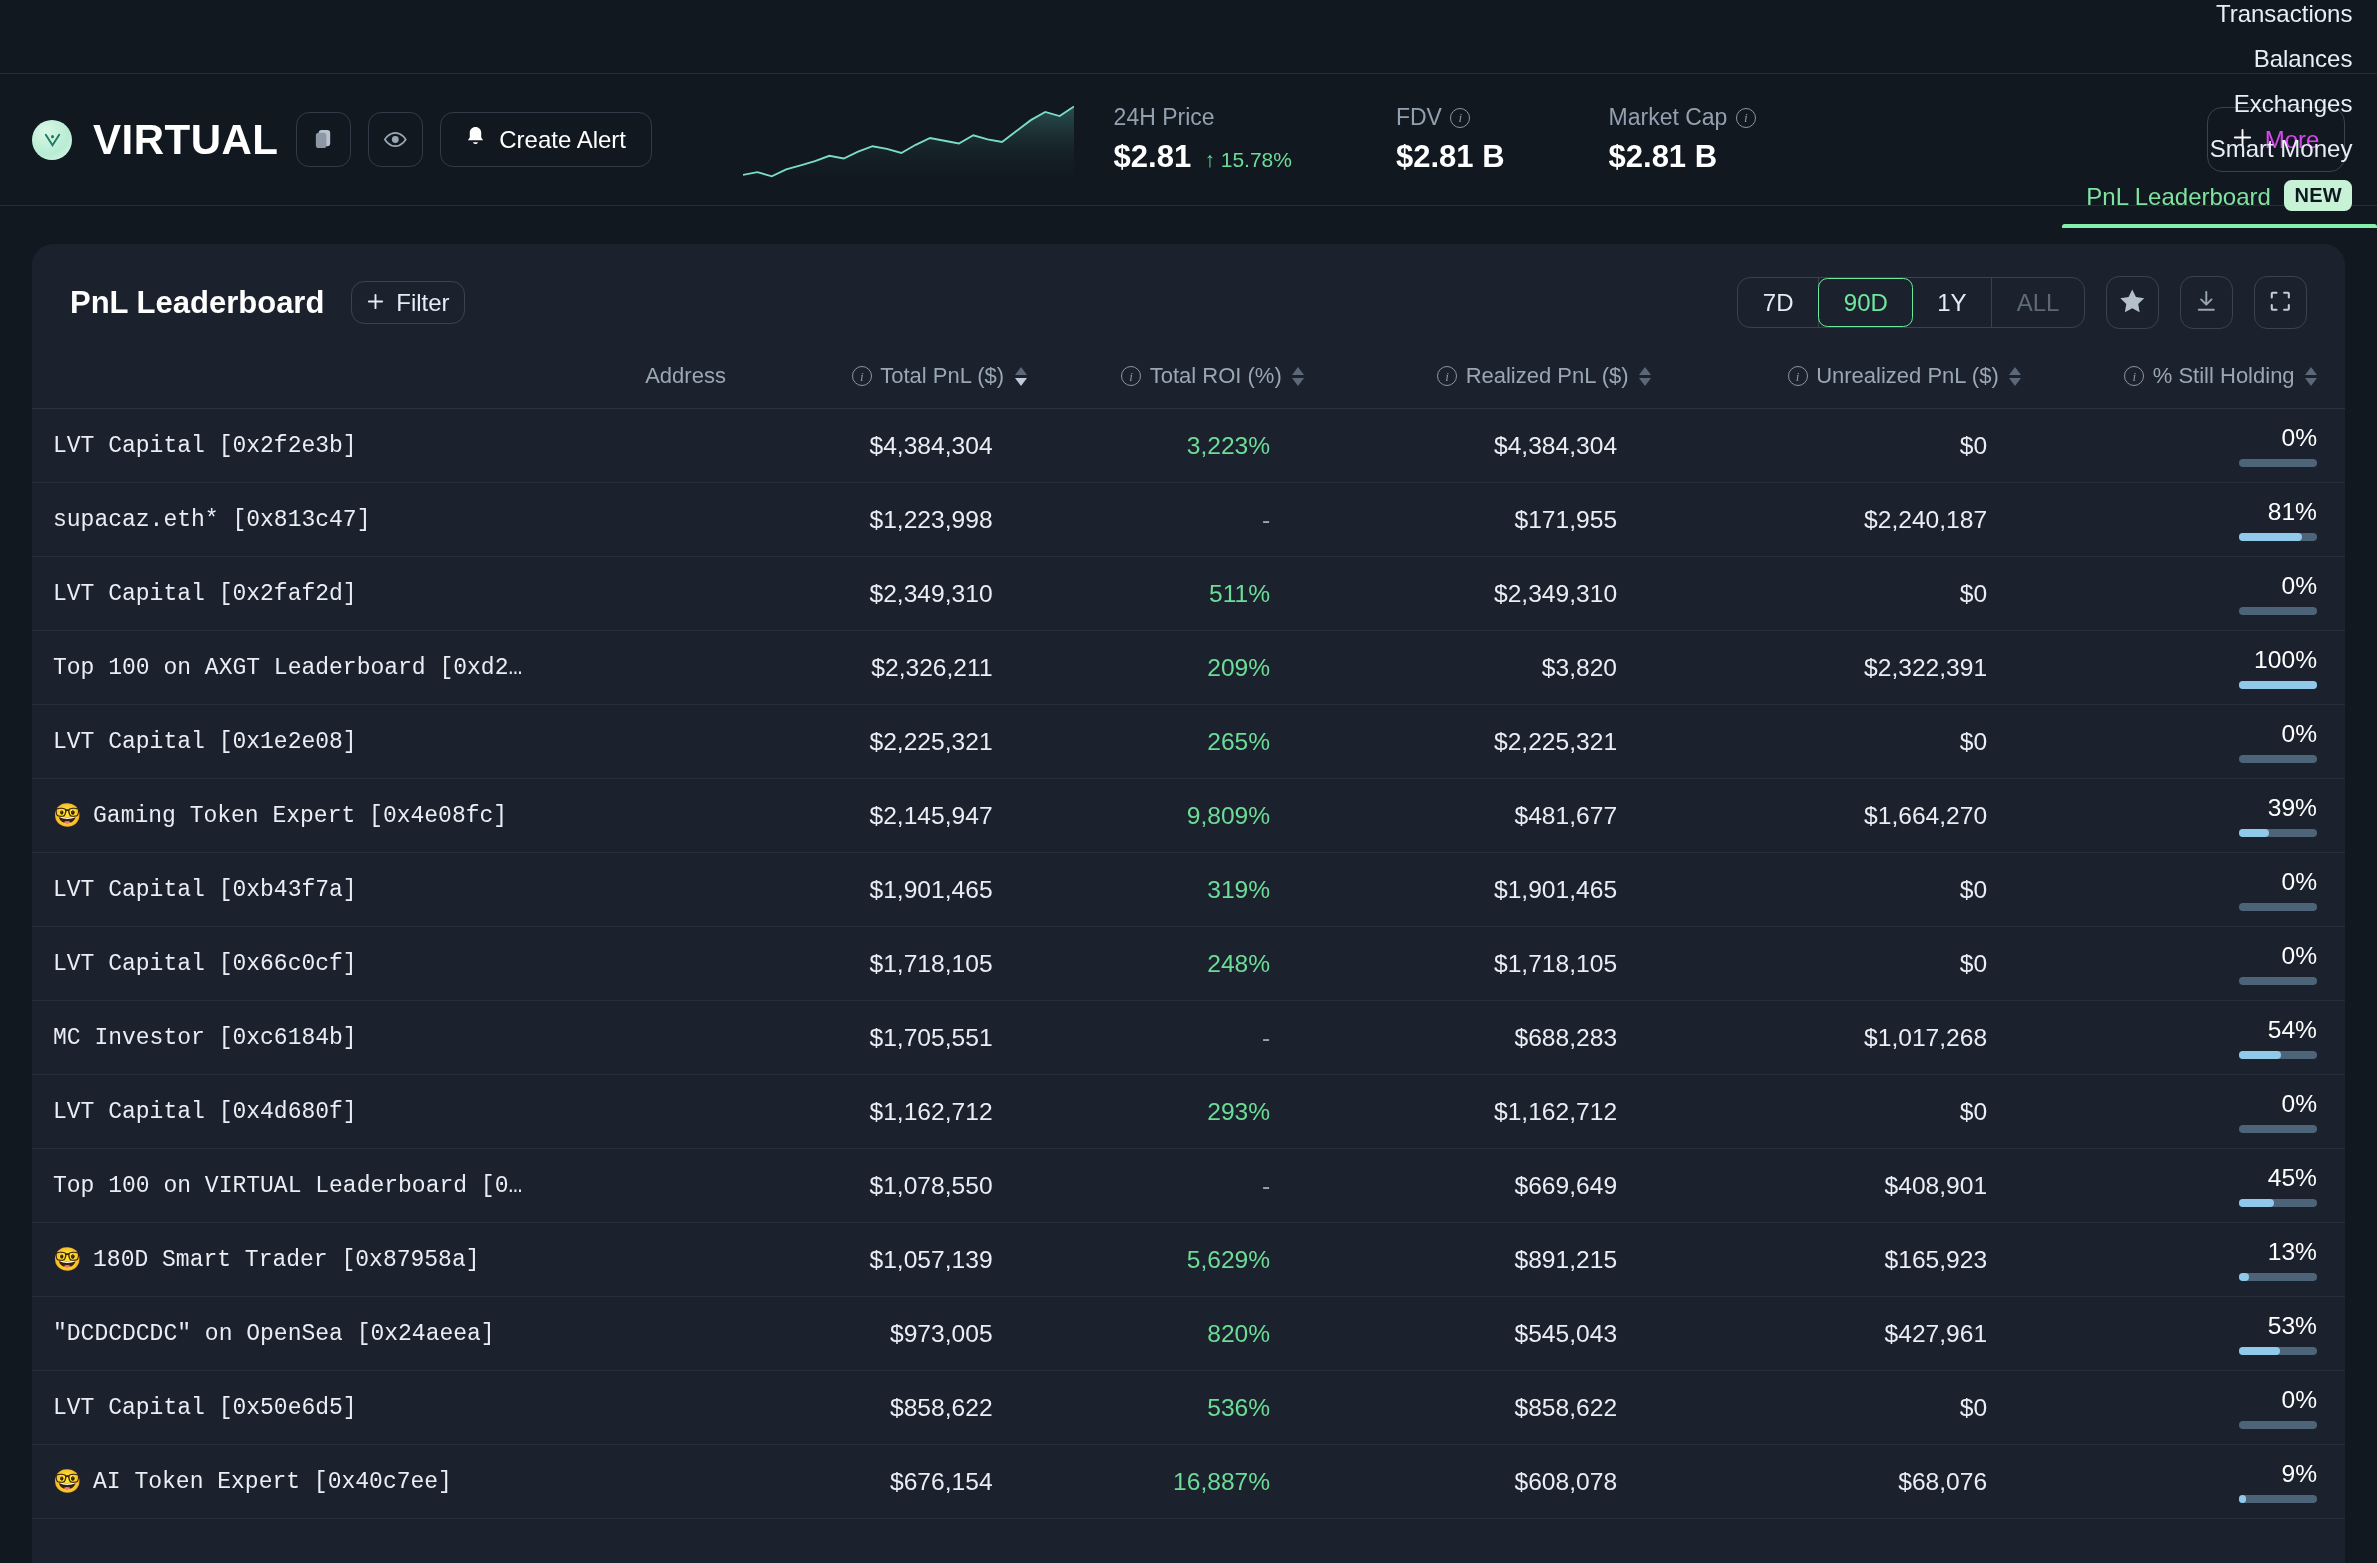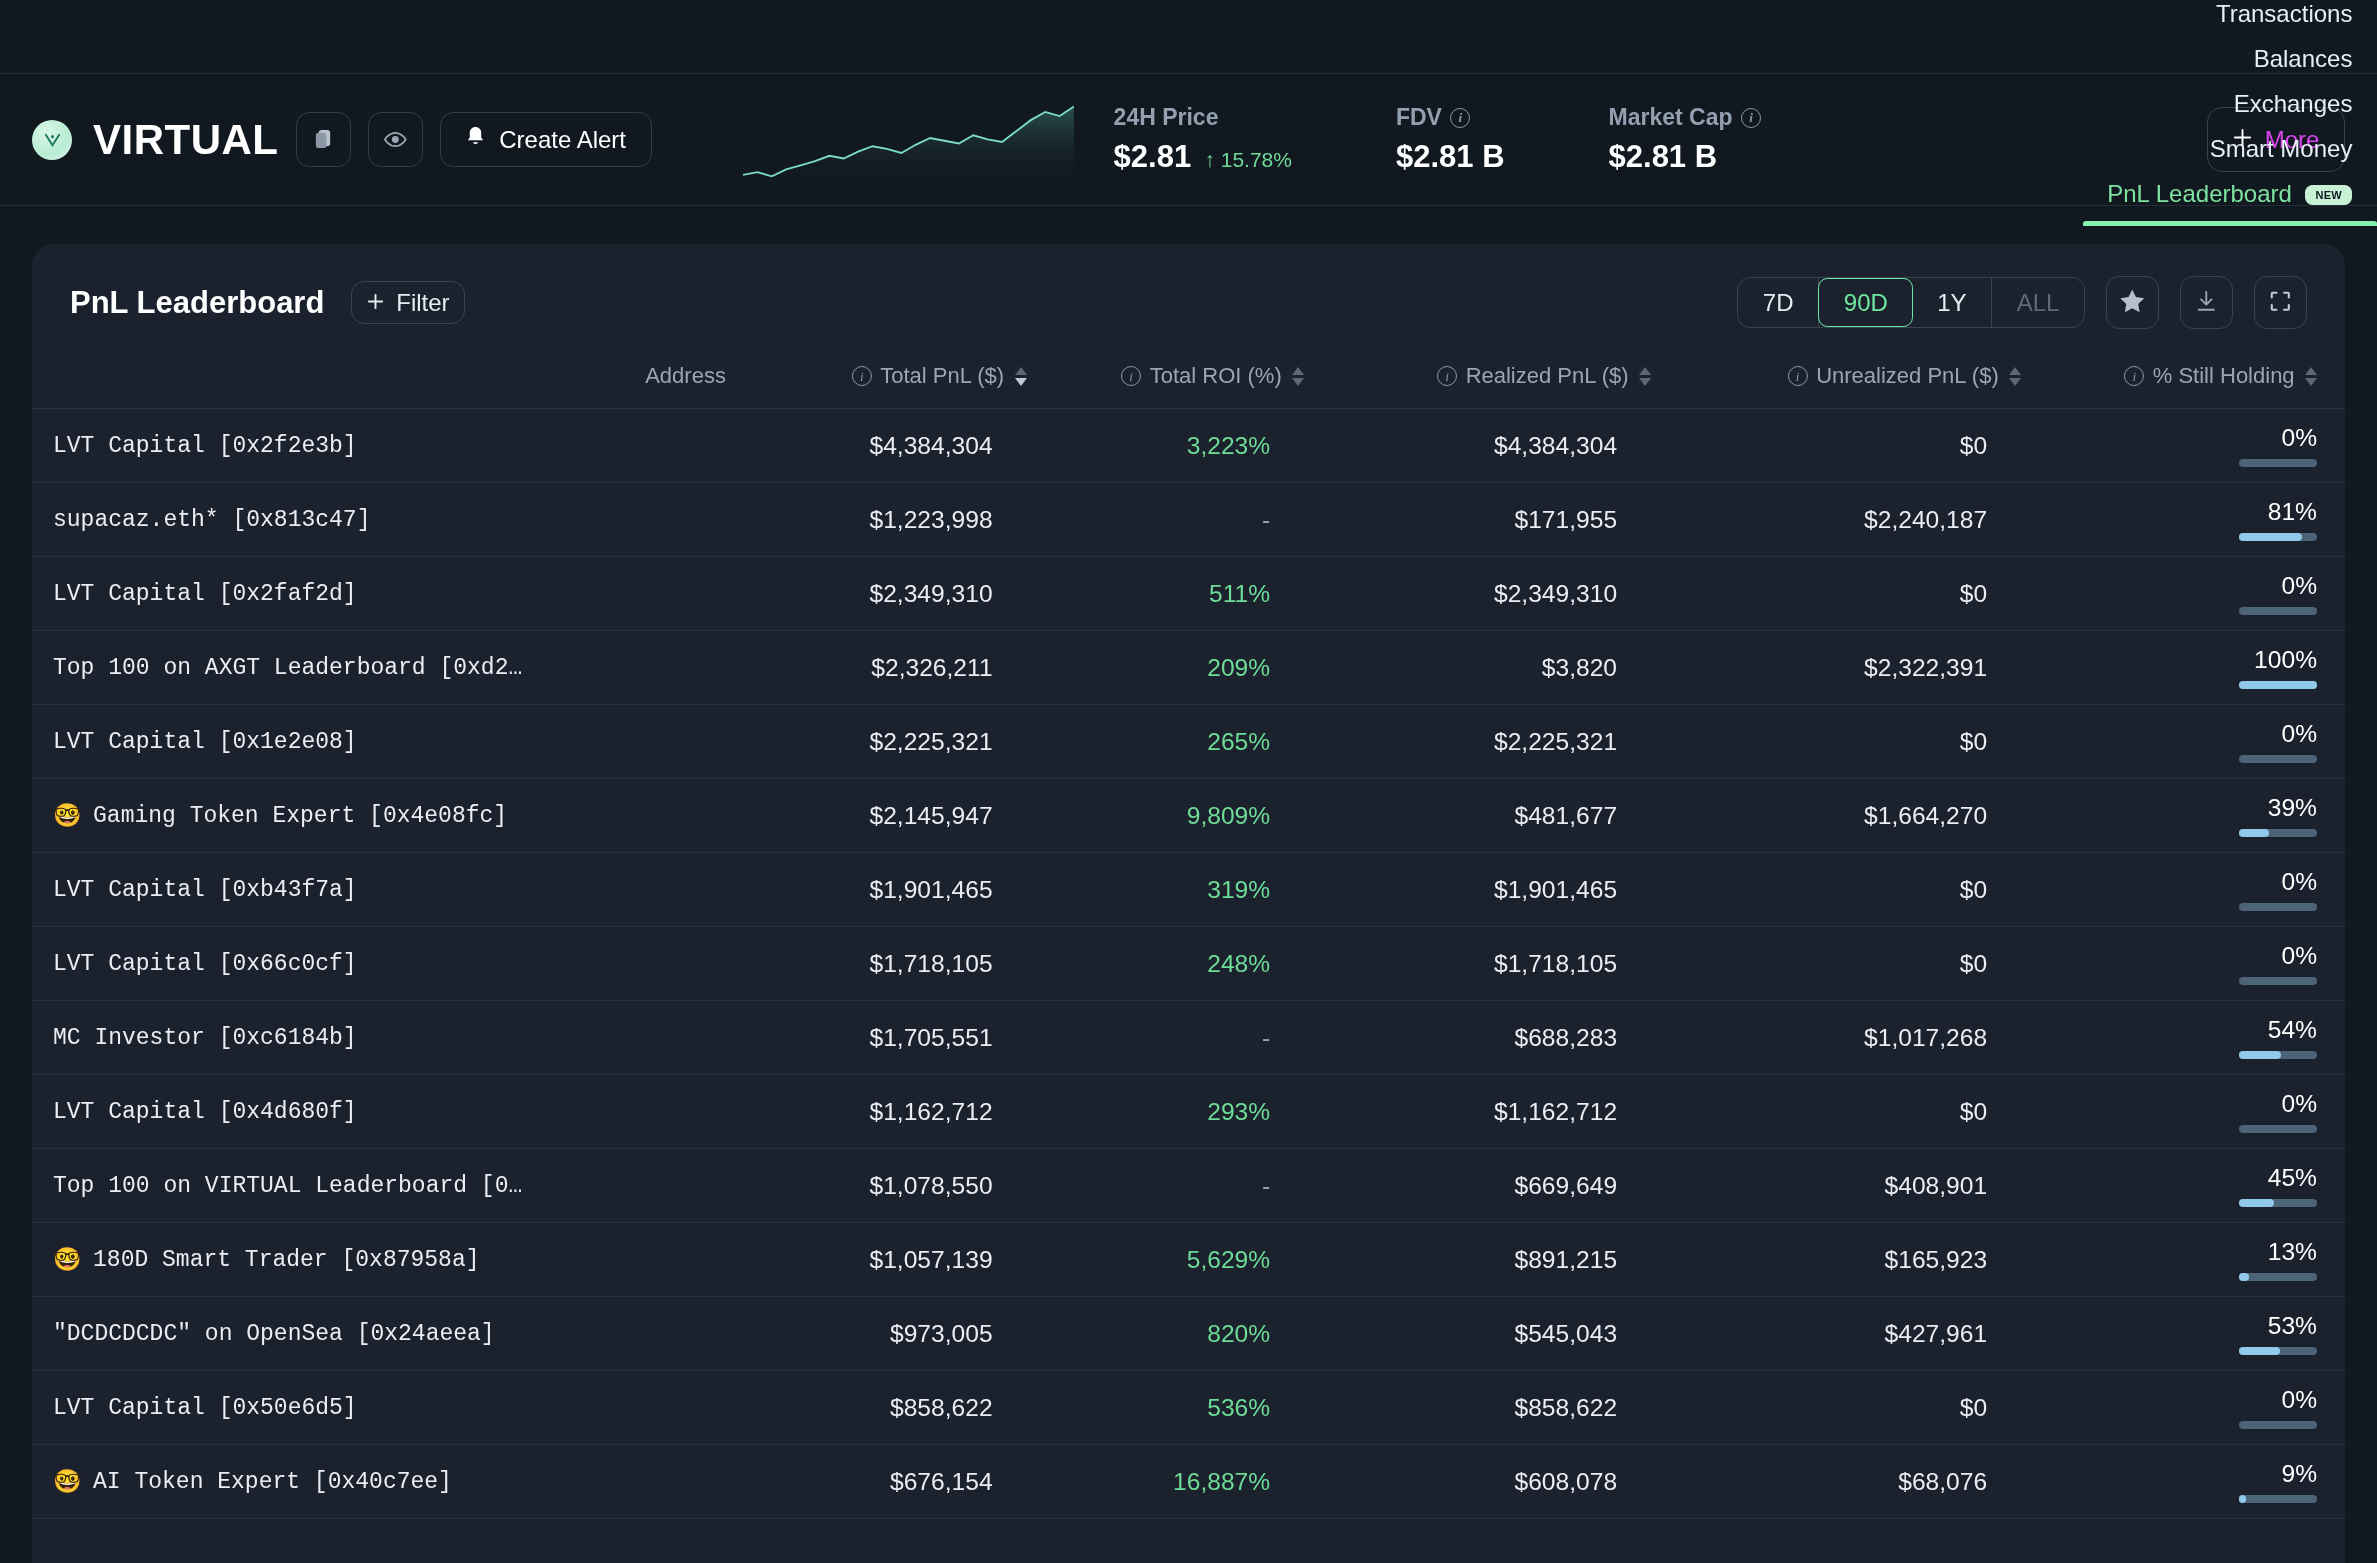--- a/index.html
+++ b/index.html
@@ -35,21 +35,21 @@
     position: absolute;
     left: 0; right: 0; bottom: -0.9px;
     height: 4.7px;
     background: #86efac;
     border-radius: 2.8px 2.8px 0 0;
   }
   .badge-new {
     display: inline-block;
     background: #c7f2d5;
     color: #0f1720;
-    font-size: 11px;
+    font-size: 20px;
     font-weight: bold;
     border-radius: 7.6px;
     padding: 3.8px 10.4px;
     margin-left: 13.2px;
     vertical-align: 2.8px;
     letter-spacing: 0.3px;
   }
 
   
   .tokenbar {
@@ -93,21 +93,21 @@
     cursor: pointer;
     white-space: nowrap;
   }
 
   .spark-wrap { margin-left: 91px; width: 331px; height: 85px; flex: none; }
 
   .stats { display: flex; align-items: flex-start; margin-left: 40px; flex: 1; }
   .stat { margin-right: 104px; }
   .stat-label {
     font-size: 23px; color: #93a0b0; display: flex; align-items: center; gap: 8.5px;
-    margin-bottom: 7.6px; white-space: nowrap; font-weight: bold;
+    margin-bottom: 7.6px; white-space: nowrap;
   }
   .stat-value {
     font-size: 31px; font-weight: bold; color: #ffffff;
     display: flex; align-items: baseline; gap: 13.2px; white-space: nowrap;
   }
   .chg { font-size: 21px; font-weight: normal; color: #6ddc97; }
   .info-circle {
     width: 20px; height: 20px; border-radius: 50%;
     border: 1.5px solid #8a97a6;
     font-size: 13.2px; color: #8a97a6;

